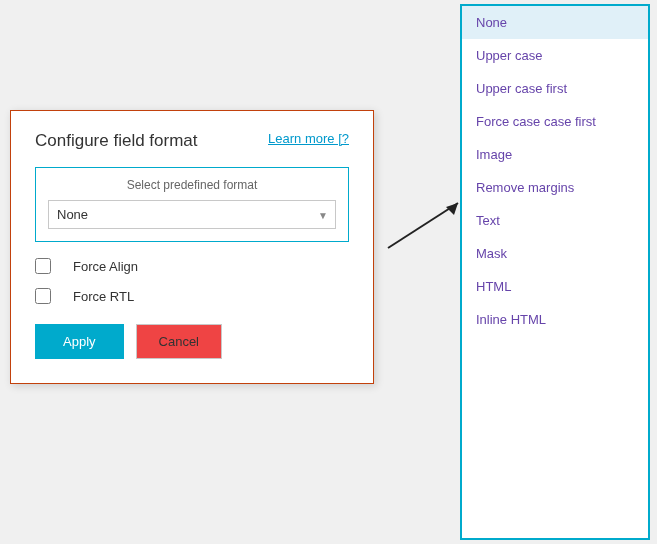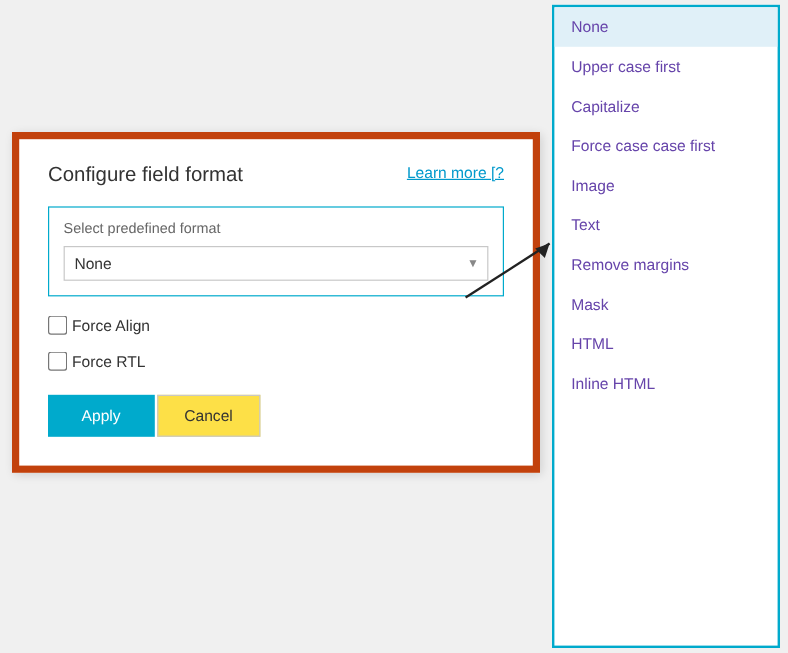--- a/index.html
+++ b/index.html
@@ -11,23 +11,23 @@
       font-size: 13px;
       position: relative;
       overflow: hidden;
     }
 
     
     .dialog {
       position: absolute;
       top: 110px;
       left: 10px;
-      width: 440px;
+      width: 364px;
       background: #ffffff;
-      border: 6px solid #c2410c;
+      border: 1px solid #c2410c;
       box-shadow: 2px 2px 8px rgba(0,0,0,0.15);
       padding: 20px 24px 24px 24px;
     }
 
     .dialog-header {
       display: flex;
       justify-content: space-between;
       align-items: flex-start;
       margin-bottom: 16px;
     }
@@ -49,20 +49,21 @@
     .field-group {
       border: 1.5px solid #00aacc;
       padding: 10px 12px 12px 12px;
       margin-bottom: 16px;
     }
 
     .field-group-label {
       font-size: 12px;
       color: #666;
       margin-bottom: 8px;
+      text-align: center;
     }
 
     .select-wrapper {
       position: relative;
       width: 100%;
     }
 
     .select-box {
       width: 100%;
       border: 1px solid #c8c8c8;
@@ -83,55 +84,55 @@
       transform: translateY(-50%);
       pointer-events: none;
       color: #888;
       font-size: 10px;
     }
 
     .checkbox-row {
       display: flex;
       align-items: center;
       margin-bottom: 14px;
-      gap: 4px;
+      gap: 22px;
     }
 
     .checkbox-row input[type="checkbox"] {
       width: 16px;
       height: 16px;
       cursor: pointer;
       border: 1px solid #aaa;
       margin: 0;
     }
 
     .checkbox-label {
       font-size: 13px;
       color: #333;
       cursor: pointer;
     }
 
     .button-row {
       display: flex;
-      gap: 2px;
+      gap: 12px;
       margin-top: 20px;
     }
 
     .btn-apply {
       background: #00aacc;
       color: #fff;
       border: none;
       padding: 9px 28px;
       font-size: 13px;
       cursor: pointer;
       min-width: 80px;
     }
 
     .btn-cancel {
-      background: #fde047;
+      background: #ef4444;
       color: #333;
       border: 1px solid #c8c8c8;
       padding: 9px 22px;
       font-size: 13px;
       cursor: pointer;
       min-width: 70px;
     }
 
     
     .arrow-overlay {
@@ -239,23 +240,23 @@
 </div>
 
 <svg class="arrow-overlay" viewBox="0 0 100 60" xmlns="http://www.w3.org/2000/svg">
   <line x1="10" y1="55" x2="80" y2="10" stroke="#222" stroke-width="2"></line>
   <polygon points="80,10 68,14 76,22" fill="#222"></polygon>
 </svg>
 
 <div class="dropdown-panel">
   <div class="dropdown-list" id="dropdown-list">
   <div class="dropdown-item selected">None</div>
+      <div class="dropdown-item">Upper case</div>
       <div class="dropdown-item">Upper case first</div>
-      <div class="dropdown-item">Capitalize</div>
       <div class="dropdown-item">Force case case first</div>
       <div class="dropdown-item">Image</div>
+      <div class="dropdown-item">Remove margins</div>
       <div class="dropdown-item">Text</div>
-      <div class="dropdown-item">Remove margins</div>
       <div class="dropdown-item">Mask</div>
       <div class="dropdown-item">HTML</div>
       <div class="dropdown-item">Inline HTML</div>
     </div>
 </div>
 
 </body></html>

